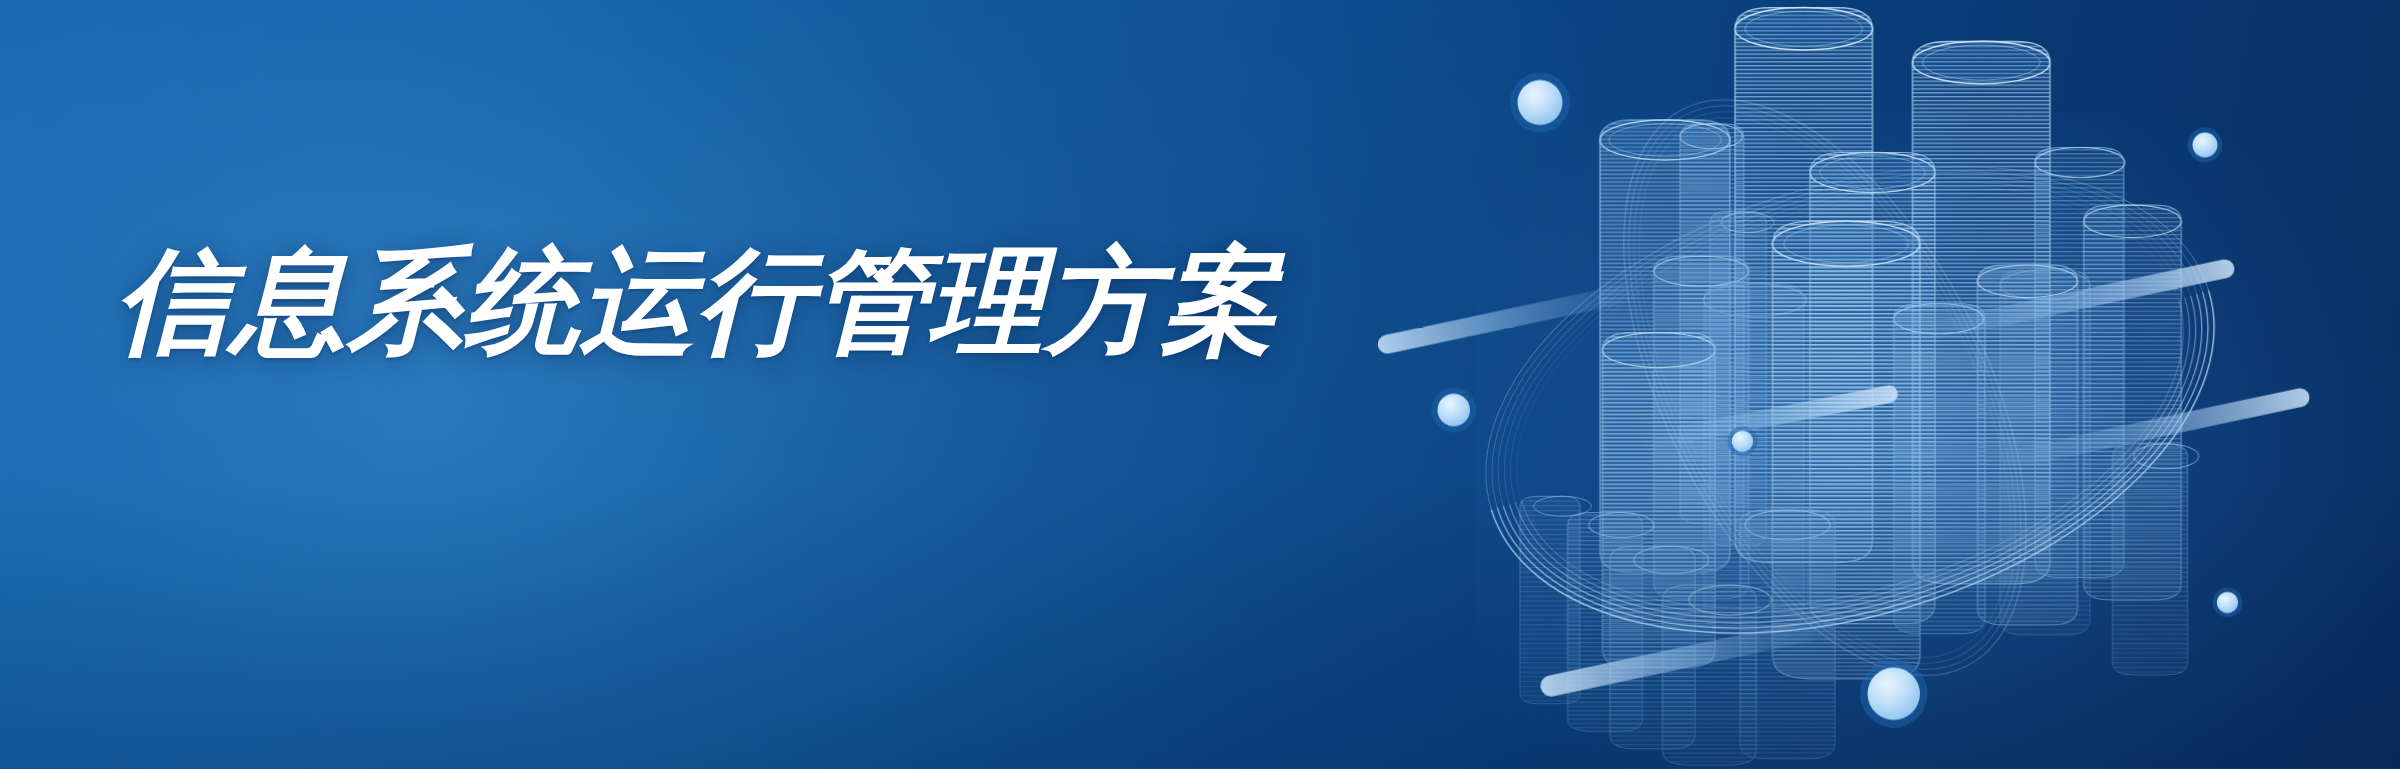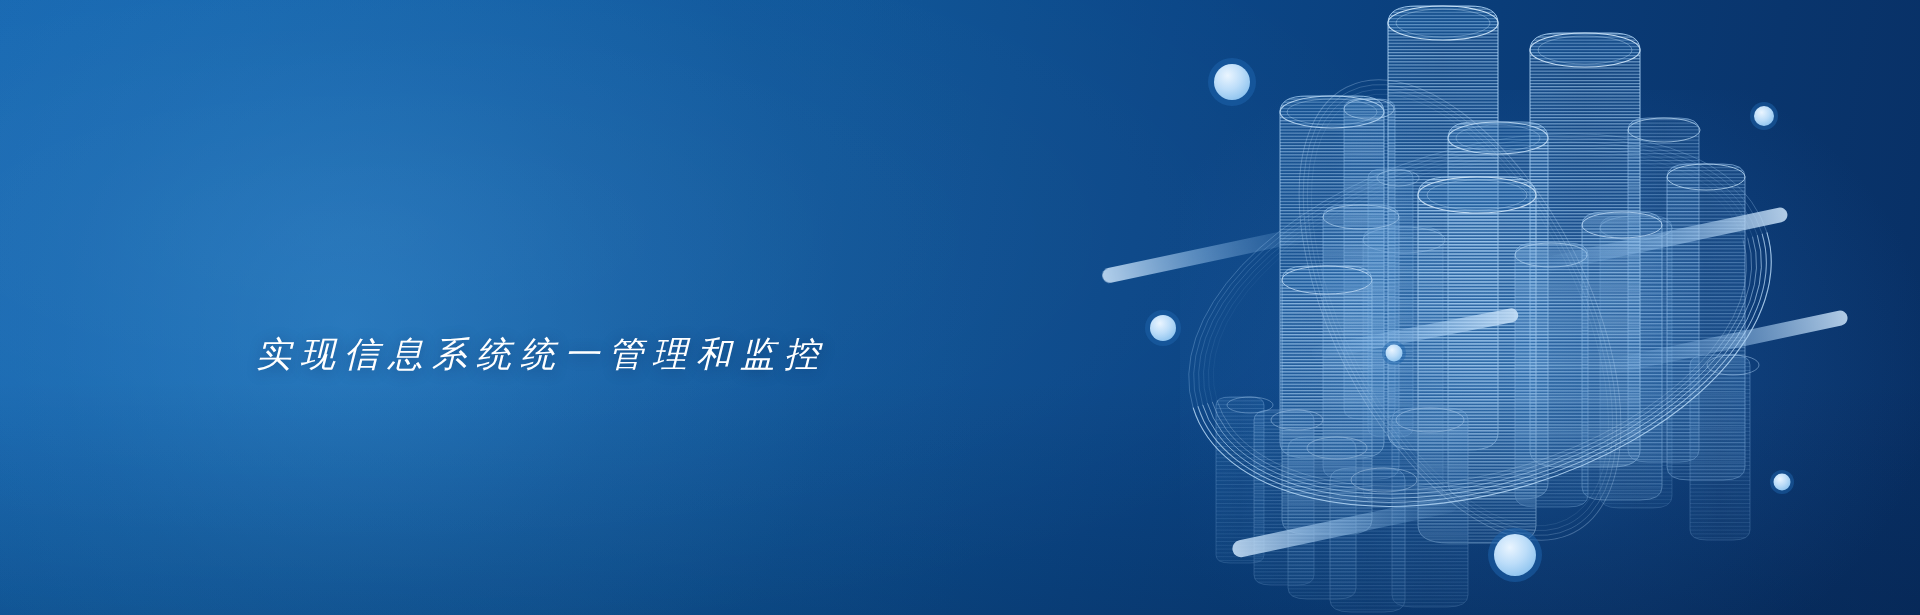--- a/index.html
+++ b/index.html
@@ -333,16 +333,16 @@
         </g>
         <g>
           <circle cx="385" cy="565" r="27" fill="#1d63ab" fill-opacity="0.55"></circle>
           <circle cx="385" cy="565" r="21" fill="url(#gDot)"></circle>
         </g>
       </g>
     </svg>
   </div>
 
   <div class="text-block">
-    <div class="subtitle">实现信息系统统一管理和监控</div>
+    <div class="title">信息系统运行管理方案</div>
   </div>
 
 </div>
 
 </body></html>

